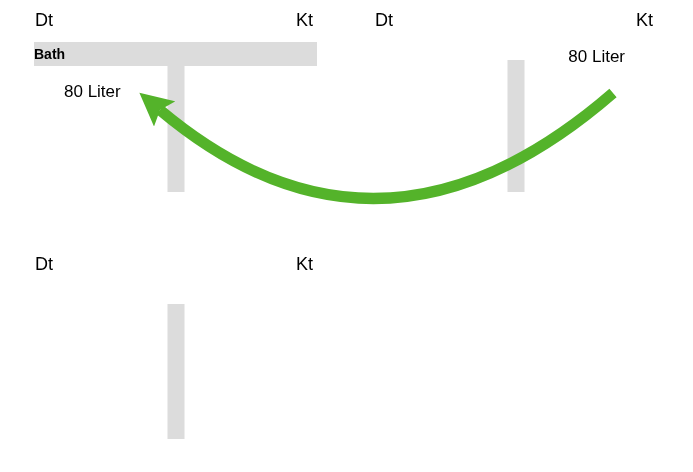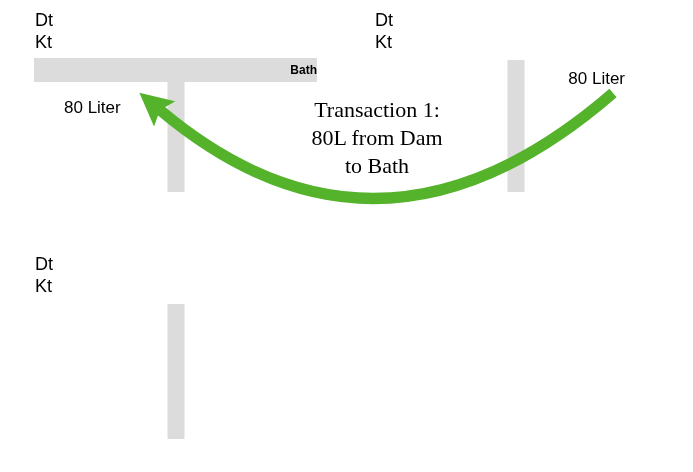--- a/index.html
+++ b/index.html
@@ -17,30 +17,29 @@
     font-family: "Liberation Sans", sans-serif;
     color: var(--text-color);
   }
   .account { position: absolute; width: 283px; }
   .account .labels {
     display: flex;
     justify-content: space-between;
     font-size: 18px;
     line-height: 22px;
     padding: 0 4px 0 1px;
-    flex-direction: column;
   }
   .account .bar {
-    margin-top: 5px;
+    margin-top: 11px;
     height: 24px;
     line-height: 24px;
     background: var(--bar-gray);
-    text-align: right;
+    text-align: left;
     font-weight: bold;
-    font-size: 12px;
+    font-size: 14px;
   }
   .account .stem {
     position: absolute;
     left: 50%;
     transform: translateX(-50%);
     width: 17px;
     background: var(--bar-gray);
   }
   .account .entries {
     display: flex;
@@ -117,19 +116,14 @@
 
   <svg class="arrow-layer" viewBox="0 0 693 472" xmlns="http://www.w3.org/2000/svg">
     <defs>
       <marker id="ah" viewBox="0 0 3 3" markerWidth="3" markerHeight="3" refX="0.55" refY="1.5" orient="auto" markerUnits="strokeWidth">
         <path d="M0,0 L3,1.5 L0,3 L0.55,1.5 Z" style="fill: var(--arrow-green);"></path>
       </marker>
     </defs>
     <path d="M613,93 Q380,295 160,110" fill="none" stroke-width="11" stroke-linecap="butt" style="stroke: var(--arrow-green);" marker-end="url(#ah)"></path>
   </svg>
 
-  <div class="transaction-label">
-    <div>Transaction 1:</div>
-    <div>80L from Dam</div>
-    <div>to Bath</div>
-  </div>
 
 </div>
 
 </body></html>

